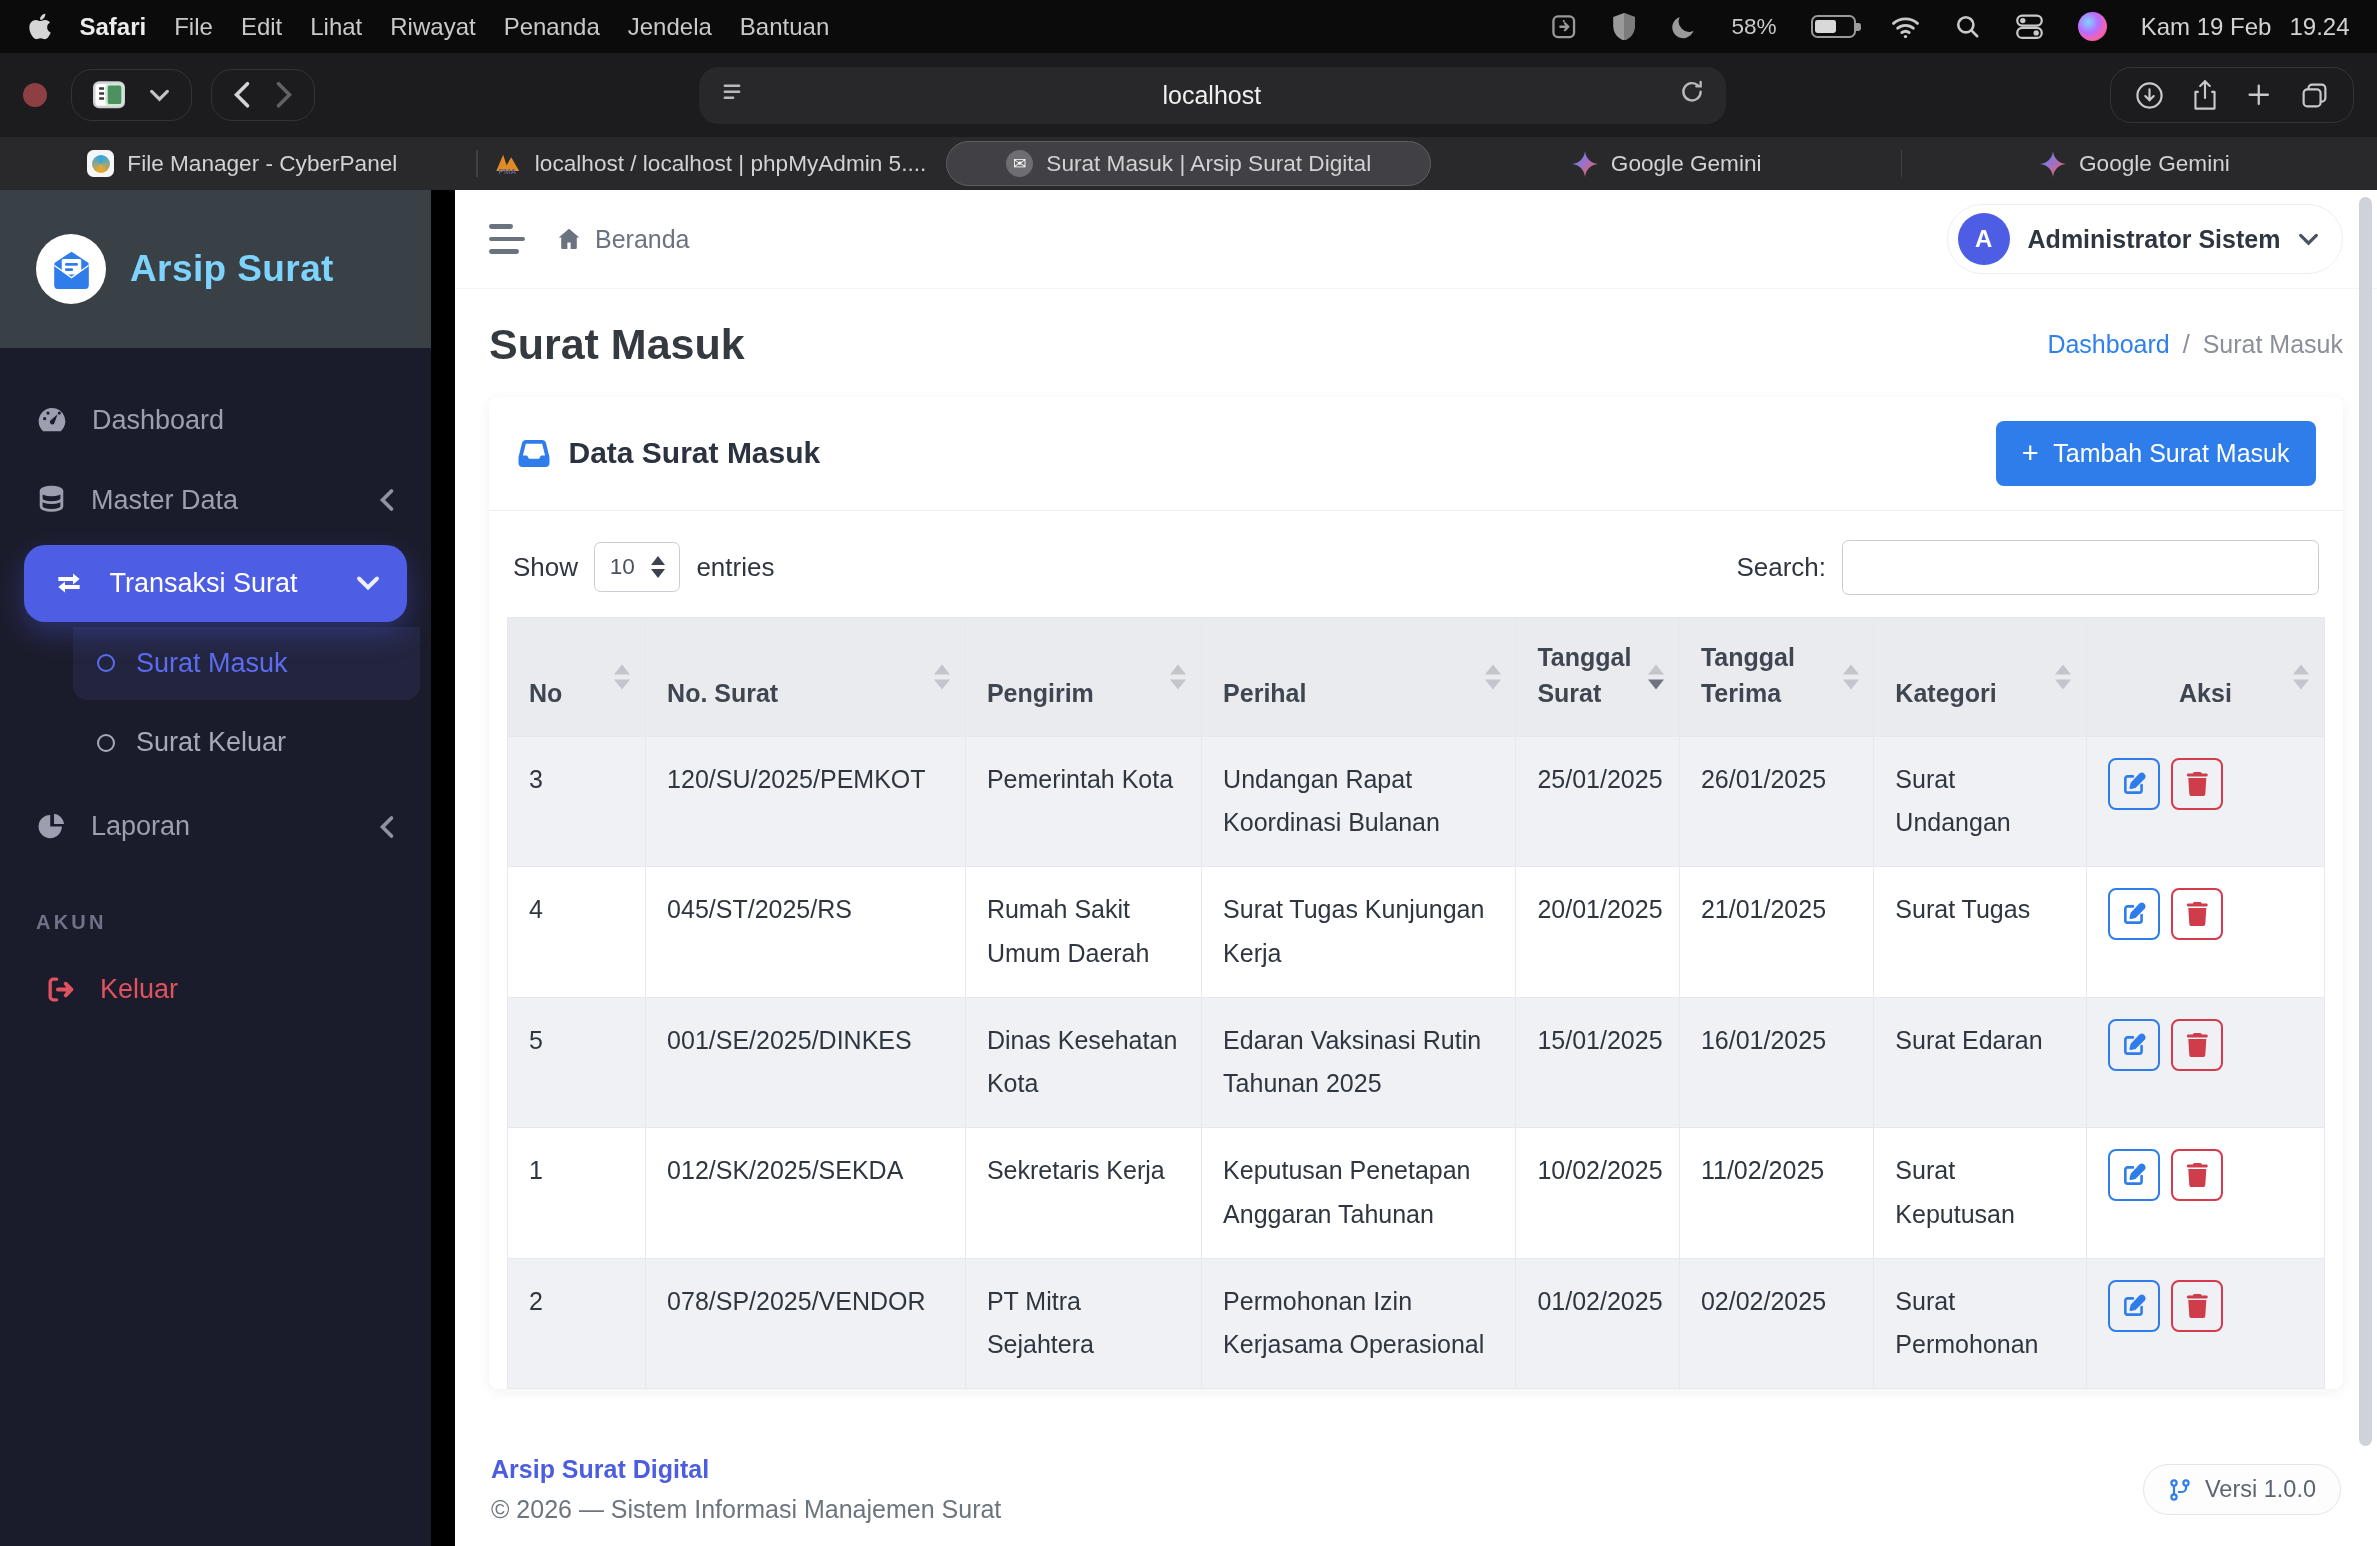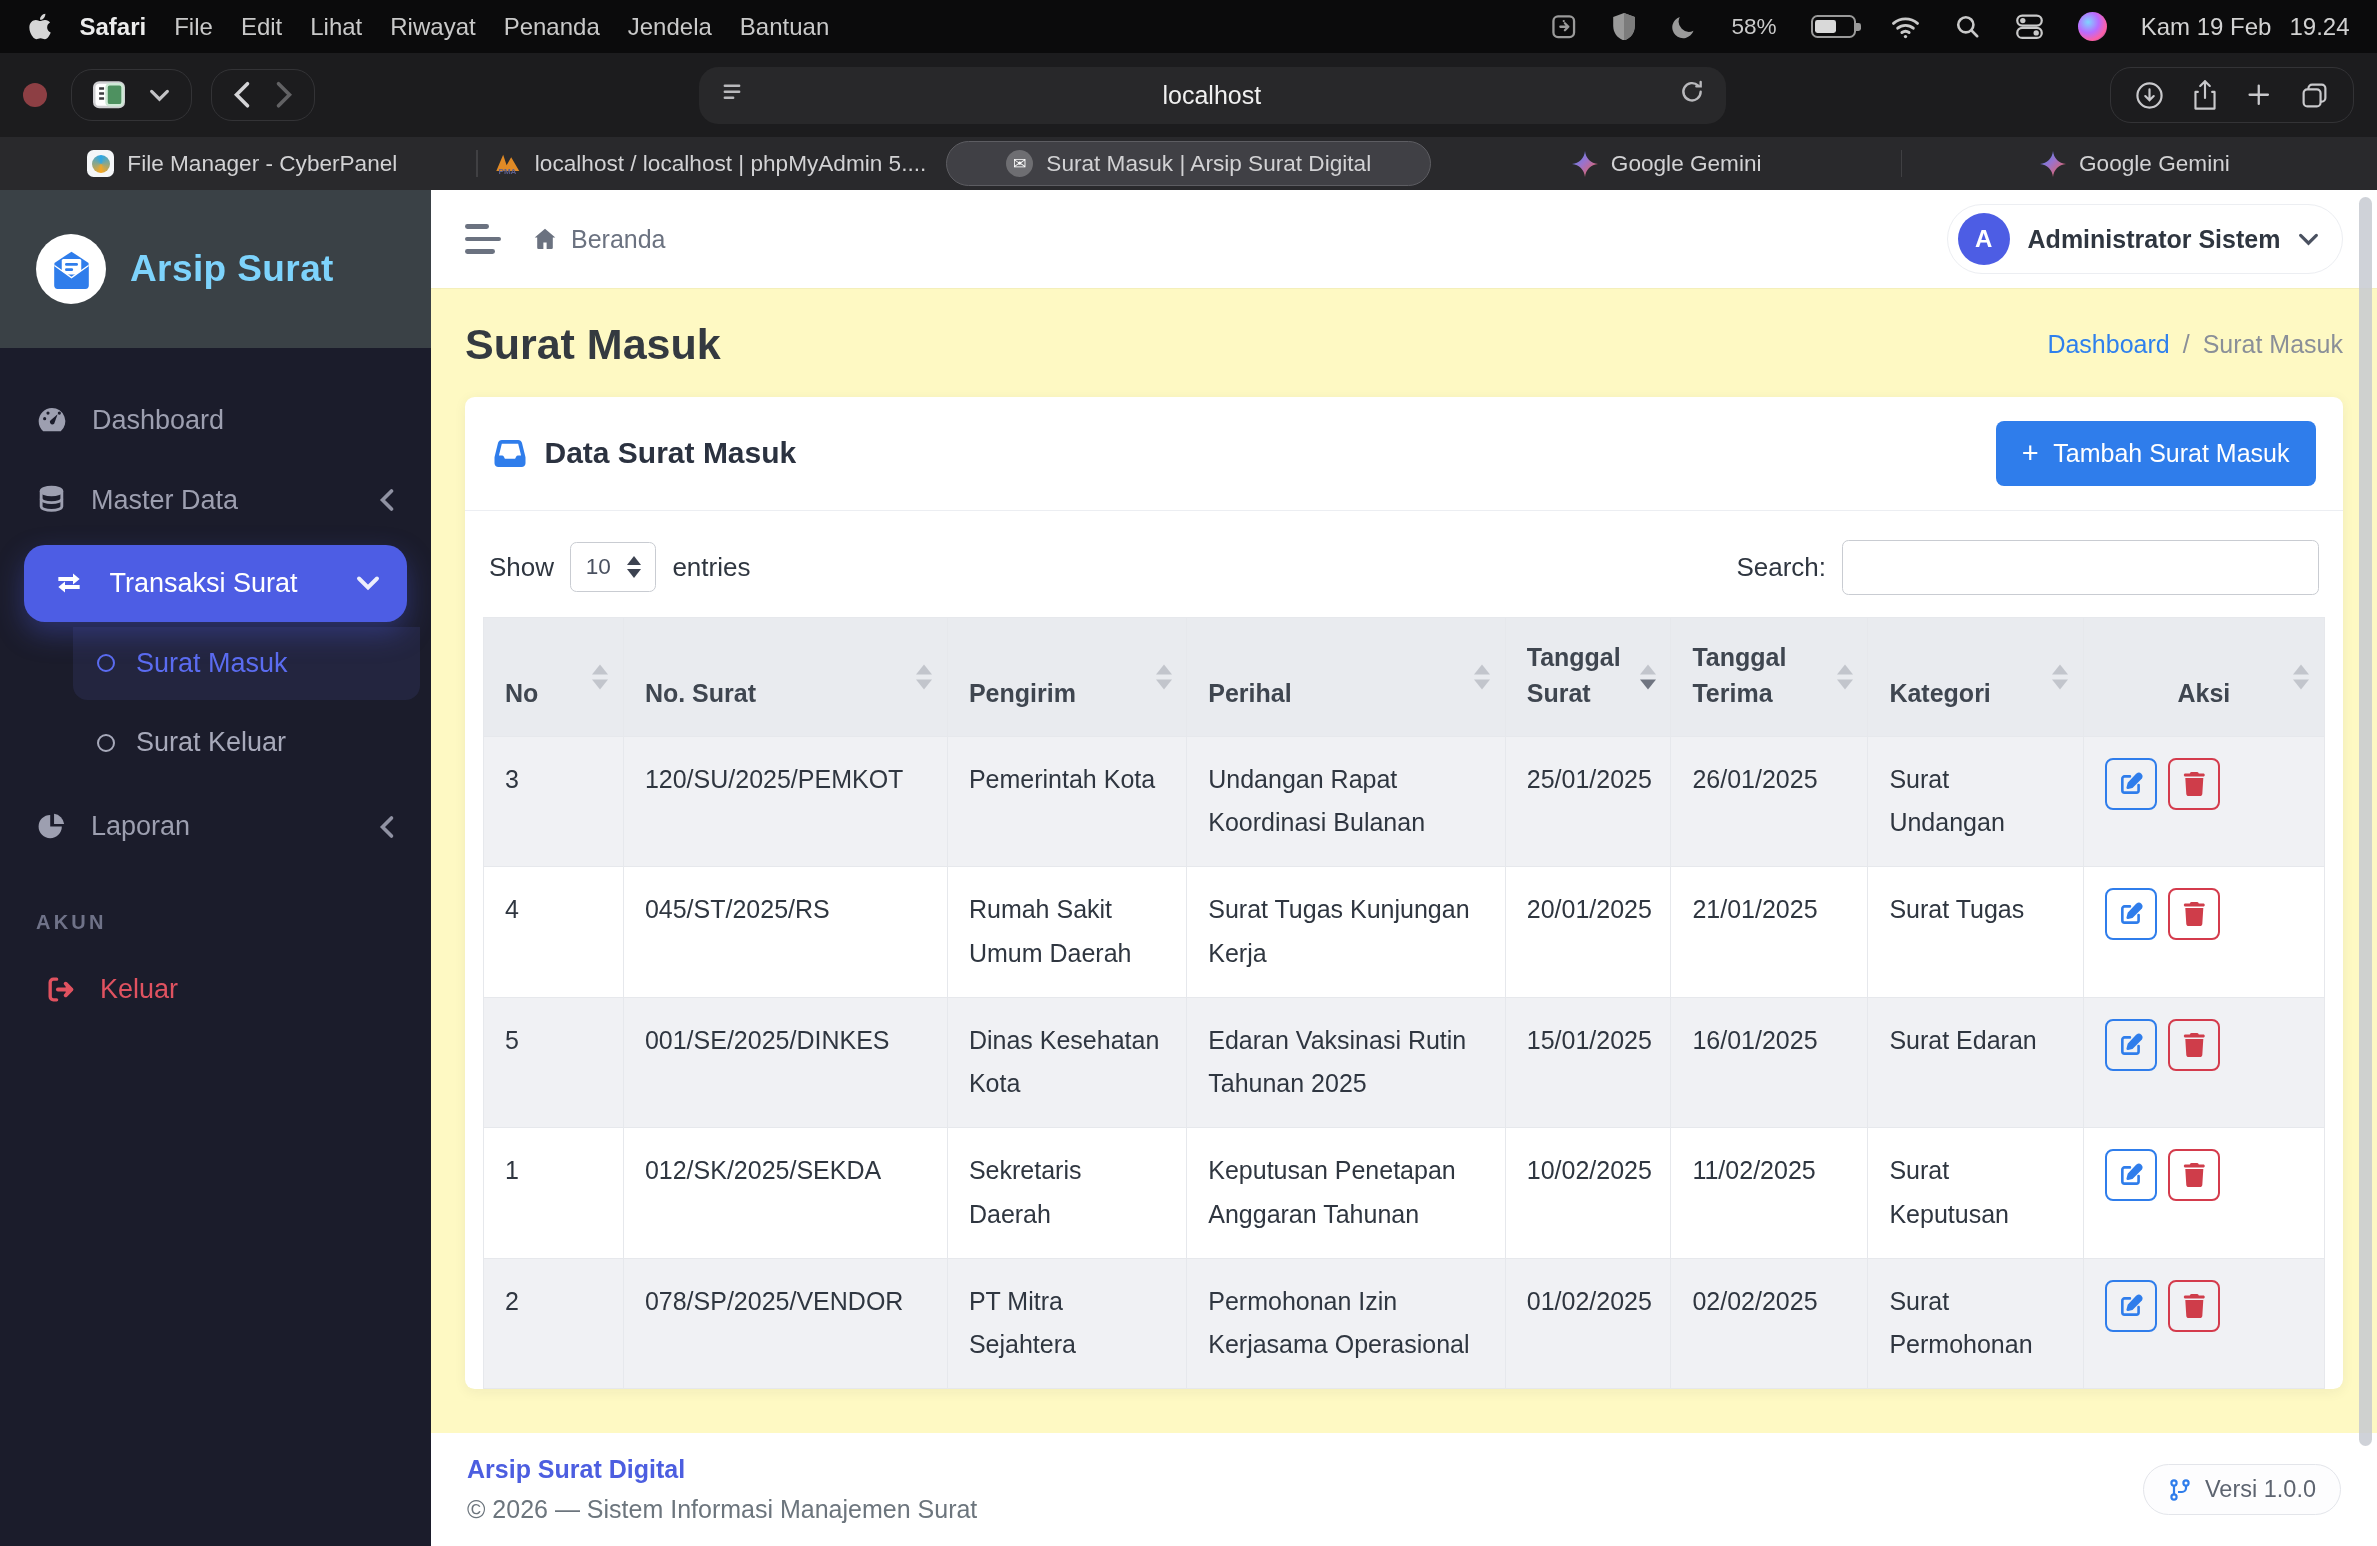--- a/index.html
+++ b/index.html
@@ -64,21 +64,21 @@
   .nav-item.active { background:#4d5de4; color:#fff; margin:4.9px 24px; border-radius:21px; padding:22.6px 27.5px; box-shadow:0 11.3px 27.5px rgba(77,93,228,.35); }
   .chev { color:inherit; opacity:.9; }
   .submenu { margin:0 0 8px; }
   .sub-item { display:flex; align-items:center; gap:21px; padding:21px 36px 21px 97px; font-size:27px; color:#a7a9ba; }
   .sub-item .bullet { width:18px; height:18px; border:2.4px solid currentColor; border-radius:50%; flex:0 0 auto; }
   .sub-item.active { background:#23253f; border-radius:0 0 14.6px 14.6px; margin:0 11.3px 6.5px 73px; padding:21px 24px; color:#5b6cf0; }
   .section-label { padding:45px 36px 16px; font-size:20px; font-weight:700; letter-spacing:3.2px; color:#6f7288; }
   .nav-item.logout { color:#e05260;margin-left:9px; }
 
   
-  .main { flex:1; background:#fef9c3; position:relative; overflow:hidden; display:flex; flex-direction:column; }
+  .main { flex:1; background:#ffffff; position:relative; overflow:hidden; display:flex; flex-direction:column;margin-left:24px; }
   .navbar { height:98px; background:#fff; display:flex; align-items:center; padding:0 34px; gap:31px; box-shadow:0 0.8px 0 rgba(0,0,0,.05); flex:0 0 auto; }
   .hamburger { display:flex; flex-direction:column; gap:7.3px; }
   .hamburger i { display:block; height:4.9px; border-radius:2.4px; background:#6b7280; }
   .hamburger i:nth-child(1){ width:24px; } .hamburger i:nth-child(2){ width:36px; } .hamburger i:nth-child(3){ width:30px; }
   .bc-home { display:flex; align-items:center; gap:13px; color:#6b7280; font-size:25px; }
   .user-pill { margin-left:auto; display:flex; align-items:center; gap:18px; border:1.6px solid #eceef2; border-radius:49px; padding:8px 22.6px 8px 9.7px; background:#fff; }
   .avatar { width:52px; height:52px; border-radius:50%; background:#4d5de4; color:#fff; display:flex; align-items:center; justify-content:center; font-weight:700; font-size:24px; }
   .user-name { color:#2f3640; font-size:25px; font-weight:600; }
 
   .page-head { display:flex; align-items:center; justify-content:space-between; padding:32px 34px 27.5px; flex:0 0 auto; }
@@ -581,21 +581,21 @@
                         <svg width="22.6" height="24" viewBox="0 0 448 512" fill="currentColor">
                           <path d="M135.2 17.7 128 32H32C14.3 32 0 46.3 0 64s14.3 32 32 32h384c17.7 0 32-14.3 32-32s-14.3-32-32-32h-96l-7.2-14.3C307.4 6.8 296.3 0 284.2 0H163.8c-12.1 0-23.2 6.8-28.6 17.7zM416 128H32l21.2 339c1.6 25.3 22.6 45 47.9 45h245.8c25.3 0 46.3-19.7 47.9-45L416 128z"></path>
                         </svg>
                       </span>
                 </span>
                   </td>
               </tr>
               <tr>
                 <td>1</td>
                 <td>012/SK/2025/SEKDA</td>
-                <td>Sekretaris Daerah</td>
+                <td>Sekretaris Kerja</td>
                 <td>Keputusan Penetapan Anggaran Tahunan</td>
                 <td>10/02/2025</td>
                 <td>11/02/2025</td>
                 <td>Surat Keputusan</td>
                 <td>
                     <span class="actions">
                   <span class="icon-btn edit">
                         <svg width="26" height="26" viewBox="0 0 24 24" fill="none" stroke="currentColor" stroke-width="2.4" stroke-linecap="round" stroke-linejoin="round">
                           <path d="M11 5H6a2 2 0 0 0-2 2v11a2 2 0 0 0 2 2h11a2 2 0 0 0 2-2v-5"></path>
                           <path d="M17.8 3.2a2.3 2.3 0 0 1 3.2 3.2L13 14.5 9 15.5l1-4z" fill="currentColor"></path>

